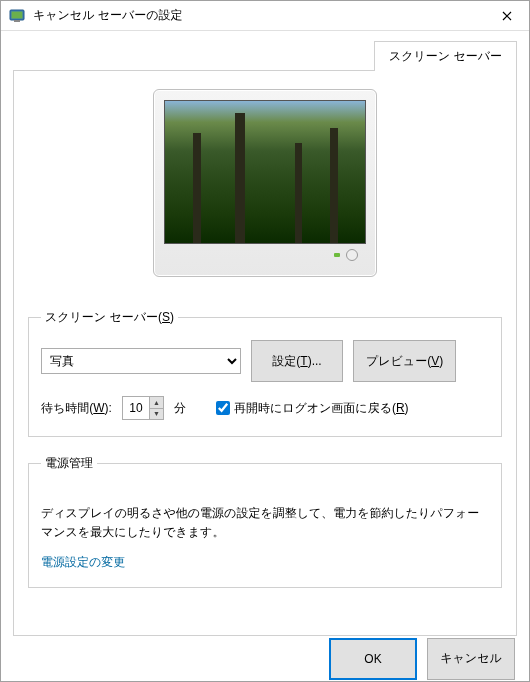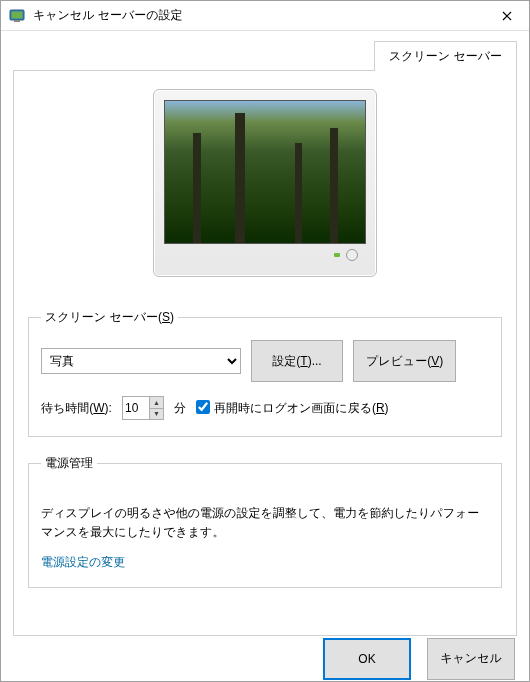--- a/index.html
+++ b/index.html
@@ -22,28 +22,28 @@
 .pwr { width: 12px; height: 12px; border: 1px solid #999; border-radius: 50%; background:#eee; }
 fieldset { border: 1px solid #d0d0d0; margin: 0 0 18px 0; padding: 14px 12px 16px 12px; }
 legend { font-size: 12px; padding: 0 4px; }
 .row { display: flex; align-items: center; gap: 10px; margin-bottom: 14px; }
 .row:last-child { margin-bottom: 0; }
 select.combo { width: 200px; height: 26px; font-size: 12px; border: 1px solid #adadad; padding: 0 4px; background:#fff; }
 .btn { height: 42px; font-size: 12px; border: 1px solid #adadad; background: #e1e1e1; padding: 0 12px; cursor: pointer; min-width: 92px; }
 .btn.primary { border-color: #0078d7; box-shadow: inset 0 0 0 1px #0078d7; }
 .label { font-size: 12px; }
 .spinner { width: 42px; height: 24px; display: flex; border: 1px solid #adadad; }
-.spinner input { width: 26px; border: none; text-align: left; font-size: 12px; padding-right: 2px; outline:none; }
+.spinner input { width: 26px; border: none; text-align: center; font-size: 12px; padding-right: 2px; outline:none; }
 .spinner-btns { width: 16px; display: flex; flex-direction: column; border-left: 1px solid #adadad; }
 .spinner-btns div { flex:1; display:flex; align-items:center; justify-content:center; font-size:7px; cursor:pointer; background:#e1e1e1; color:#444; }
 .spinner-btns div:first-child { border-bottom:1px solid #adadad; }
 input[type=checkbox] { width: 14px; height: 14px; margin:0 4px 0 0; accent-color:#0078d7; }
 .desc { font-size: 12px; line-height: 1.6; margin: 18px 0 10px 0; }
 .link { font-size: 12px; color: #0369a1; cursor: pointer; }
-.footer { height: 48px; display: flex; align-items: center; justify-content: flex-end; padding: 0 14px; gap: 16px; border-top: 0; }
+.footer { height: 48px; display: flex; align-items: center; justify-content: flex-end; padding: 0 14px; gap: 10px; border-top: 0; }
 .und { text-decoration: underline; }
 </style>
 </head>
 <body>
 
 <div class="window">
   <div class="titlebar">
     <svg class="titlebar-icon" viewBox="0 0 16 16">
       <rect x="1" y="2" width="14" height="10" rx="1" fill="#3a7bb8" stroke="#245a8a"></rect>
       <rect x="2.5" y="3.5" width="11" height="7" fill="#6ab04c"></rect>
@@ -90,21 +90,21 @@
         <div class="row">
           <span class="label"><span>待ち時間(</span><span class="und">W</span><span>):</span></span>
           <div class="spinner">
             <input type="text" value="10" style="">
             <div class="spinner-btns">
               <div>▲</div>
               <div>▼</div>
             </div>
           </div>
           <span class="label">分</span>
-          <label class="label" style="display:flex;">
+          <label class="label" style="display:flex;align-items:center;margin-left:20px">
             <input type="checkbox" checked="" style="">
             <span><span>再開時にログオン画面に戻る(</span><span class="und">R</span><span>)</span></span>
           </label>
         </div>
       </fieldset>
 
       <fieldset>
         <legend>電源管理</legend>
         <div class="desc">ディスプレイの明るさや他の電源の設定を調整して、電力を節約したりパフォーマンスを最大にしたりできます。</div>
         <span class="link">電源設定の変更</span>

